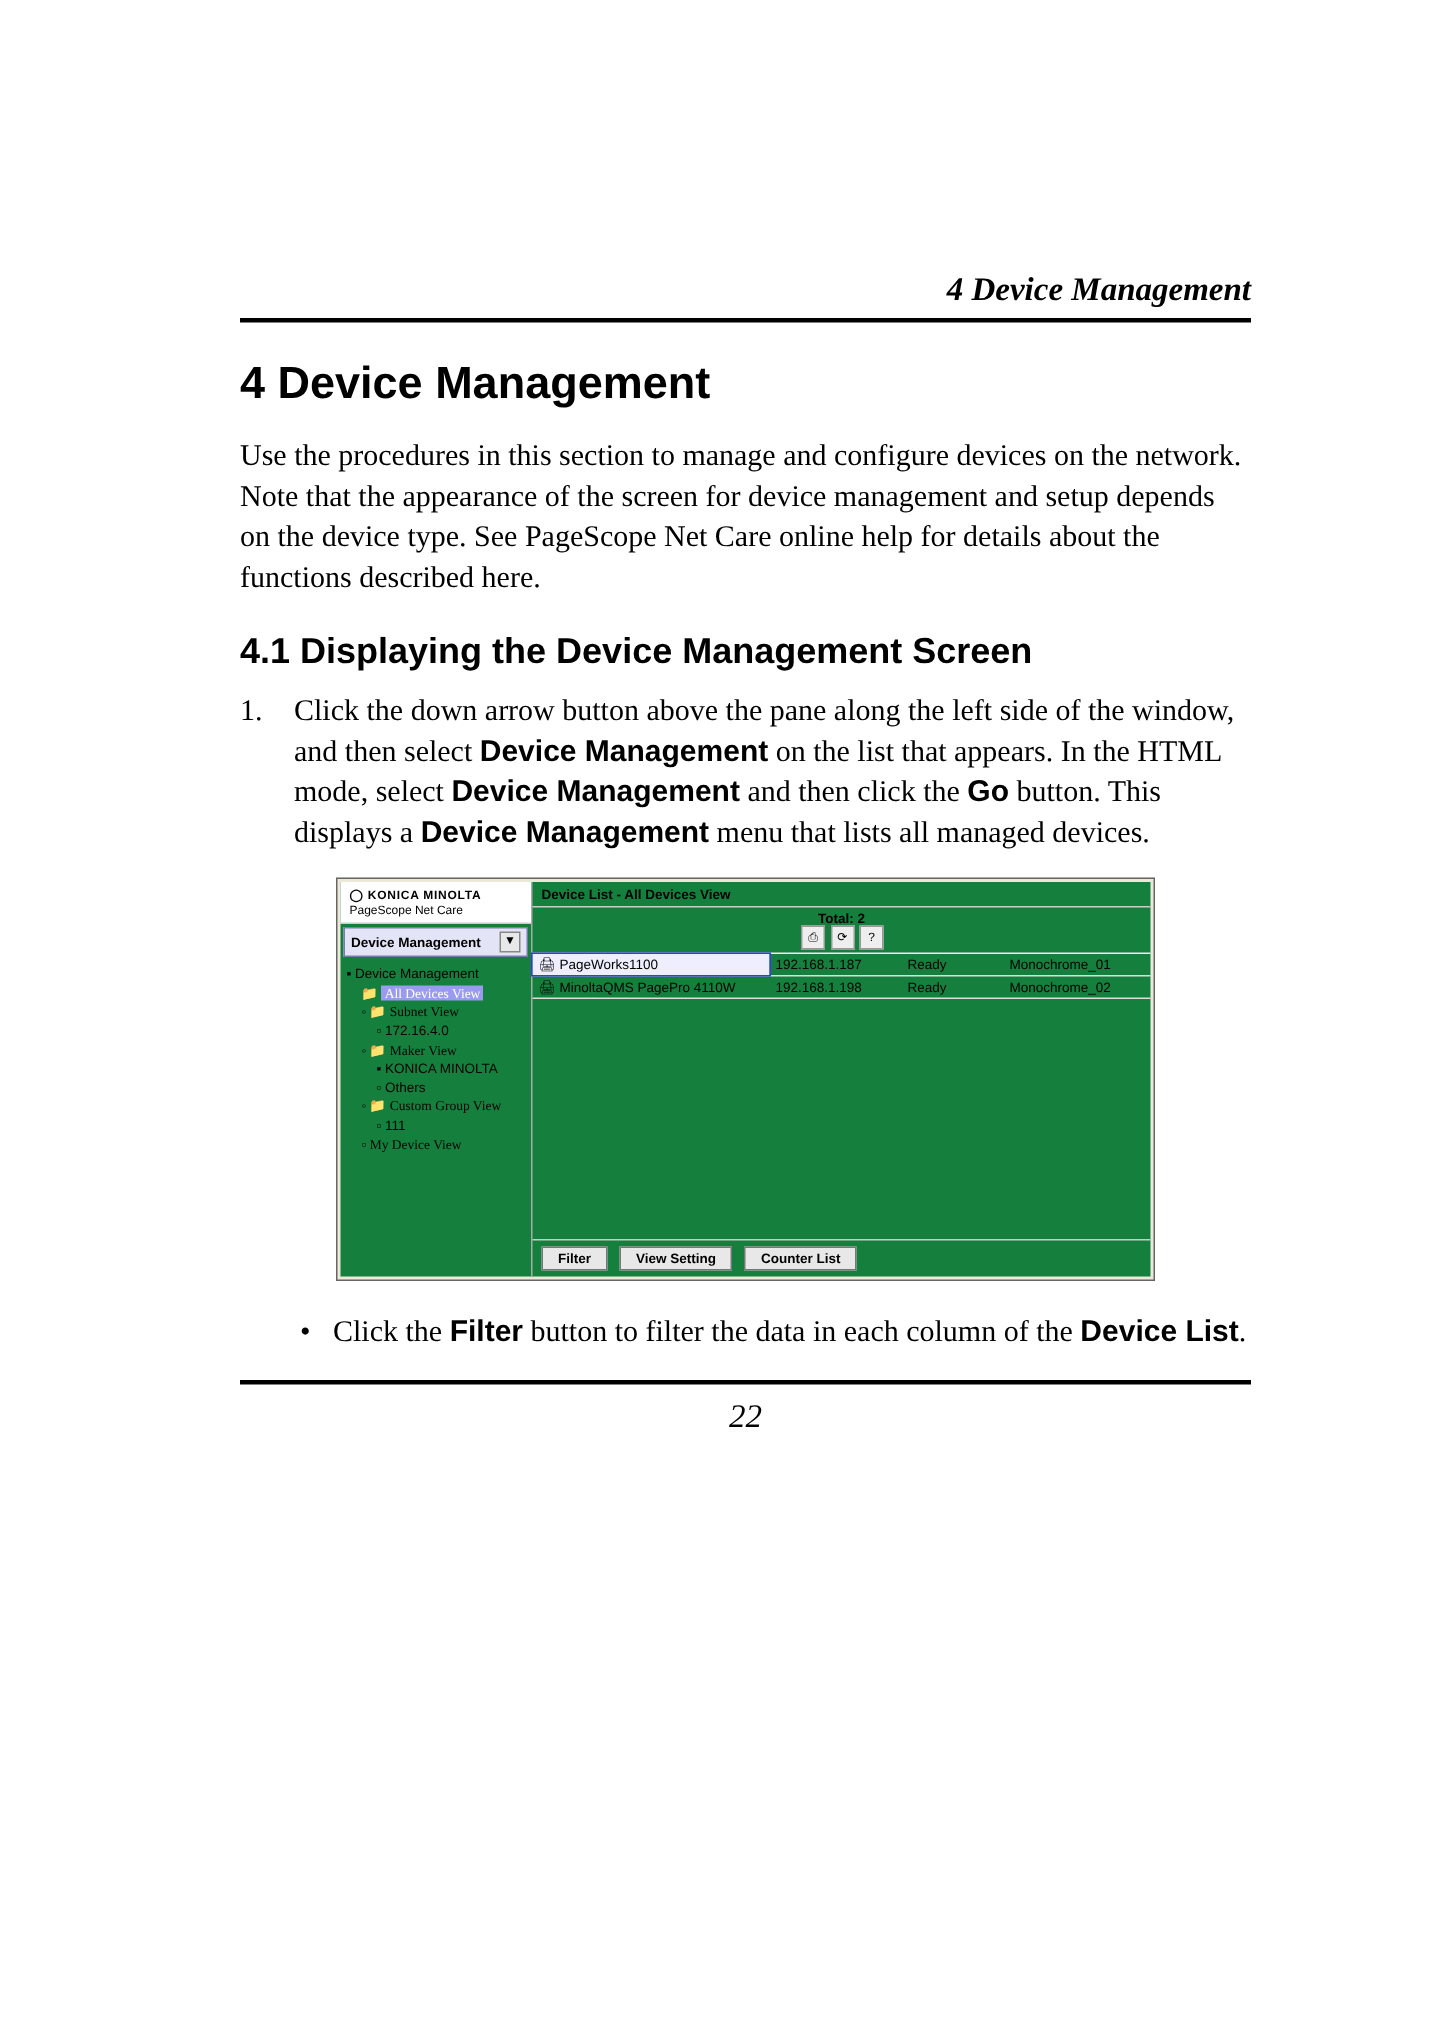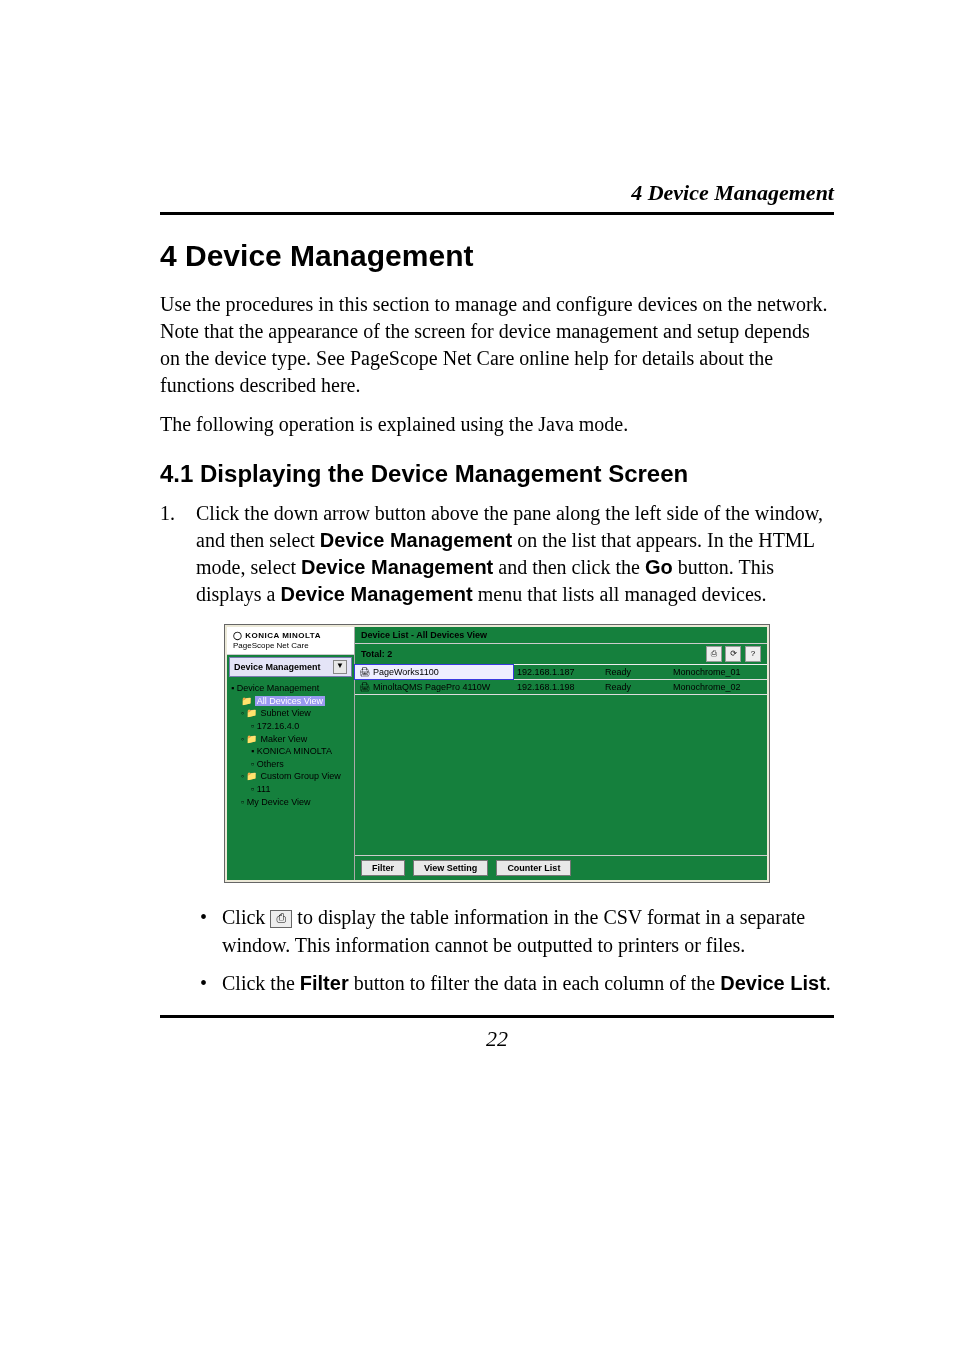--- a/index.html
+++ b/index.html
@@ -115,21 +115,21 @@
   .ss-tree {
     padding: 3px 4px;
     flex: 1;
     line-height: 1.4;
   }
   .ss-tree .sel {
     background: #9a9af0;
     color: #fff;
     padding: 0 2px;
   }
-  .ss-tree .lv1 { padding-left: 10px; }
+  .ss-tree .lv1 { padding-left: 10px; font-family: Liberation Serif, serif; }
   .ss-tree .lv2 { padding-left: 20px; }
   .ss-right {
     flex: 1;
     display: flex;
     flex-direction: column;
   }
   .ss-listhead {
     font-weight: bold;
     padding: 3px 6px;
     border-bottom: 1px solid #ccc;
@@ -137,20 +137,21 @@
     justify-content: flex-start;
     align-items: center;
   }
   .ss-total {
     font-weight: bold;
     padding: 2px 6px;
     display: flex;
     justify-content: space-between;
     align-items: center;
     border-bottom: 1px solid #eee;
+    flex-direction: column;
   }
   .ss-icons button {
     width: 16px;
     height: 16px;
     font-size: 8px;
     line-height: 1;
     padding: 0;
     margin-left: 1px;
     border: 1px solid #999;
     background: #eee;
@@ -235,21 +236,20 @@
 <body>
 
 <div class="page">
 
   <div class="running-head">4  Device Management</div>
   <hr class="rule-thick">
 
   <h1 class="sec">4   Device Management</h1>
 
   <p class="body">Use the procedures in this section to manage and configure devices on the network. Note that the appearance of the screen for device management and setup depends on the device type. See PageScope Net Care online help for details about the functions described here.</p>
-  <p class="body">The following operation is explained using the Java mode.</p>
 
   <h2 class="subsec">4.1   Displaying the Device Management Screen</h2>
 
   <div class="step">
     <div class="step-num">1.</div>
     <div>
       <span>Click the down arrow button above the pane along the left side of the window, and then select </span><span class="bold-sans">Device Management</span><span> on the list that appears. In the HTML mode, select </span><span class="bold-sans">Device Management</span><span> and then click the </span><span class="bold-sans">Go</span><span> button. This displays a </span><span class="bold-sans">Device Management</span><span> menu that lists all managed devices.</span>
     </div>
   </div>
 
@@ -308,23 +308,20 @@
           <button>Filter</button>
           <button>View Setting</button>
           <button>Counter List</button>
         </div>
       </div>
     </div>
   </div>
 
   <ul class="notes">
     <li>
-      <span>Click  </span><span class="print-icon">⎙</span><span>  to display the table information in the CSV format in a separate window. This information cannot be outputted to printers or files.</span>
-    </li>
-    <li>
       <span>Click the </span><span class="bold-sans">Filter</span><span> button to filter the data in each column of the </span><span class="bold-sans">Device List</span><span>.</span>
     </li>
   </ul>
 
   <hr class="footer-rule">
   <div class="page-num">22</div>
 
 </div>
 
 </body></html>

